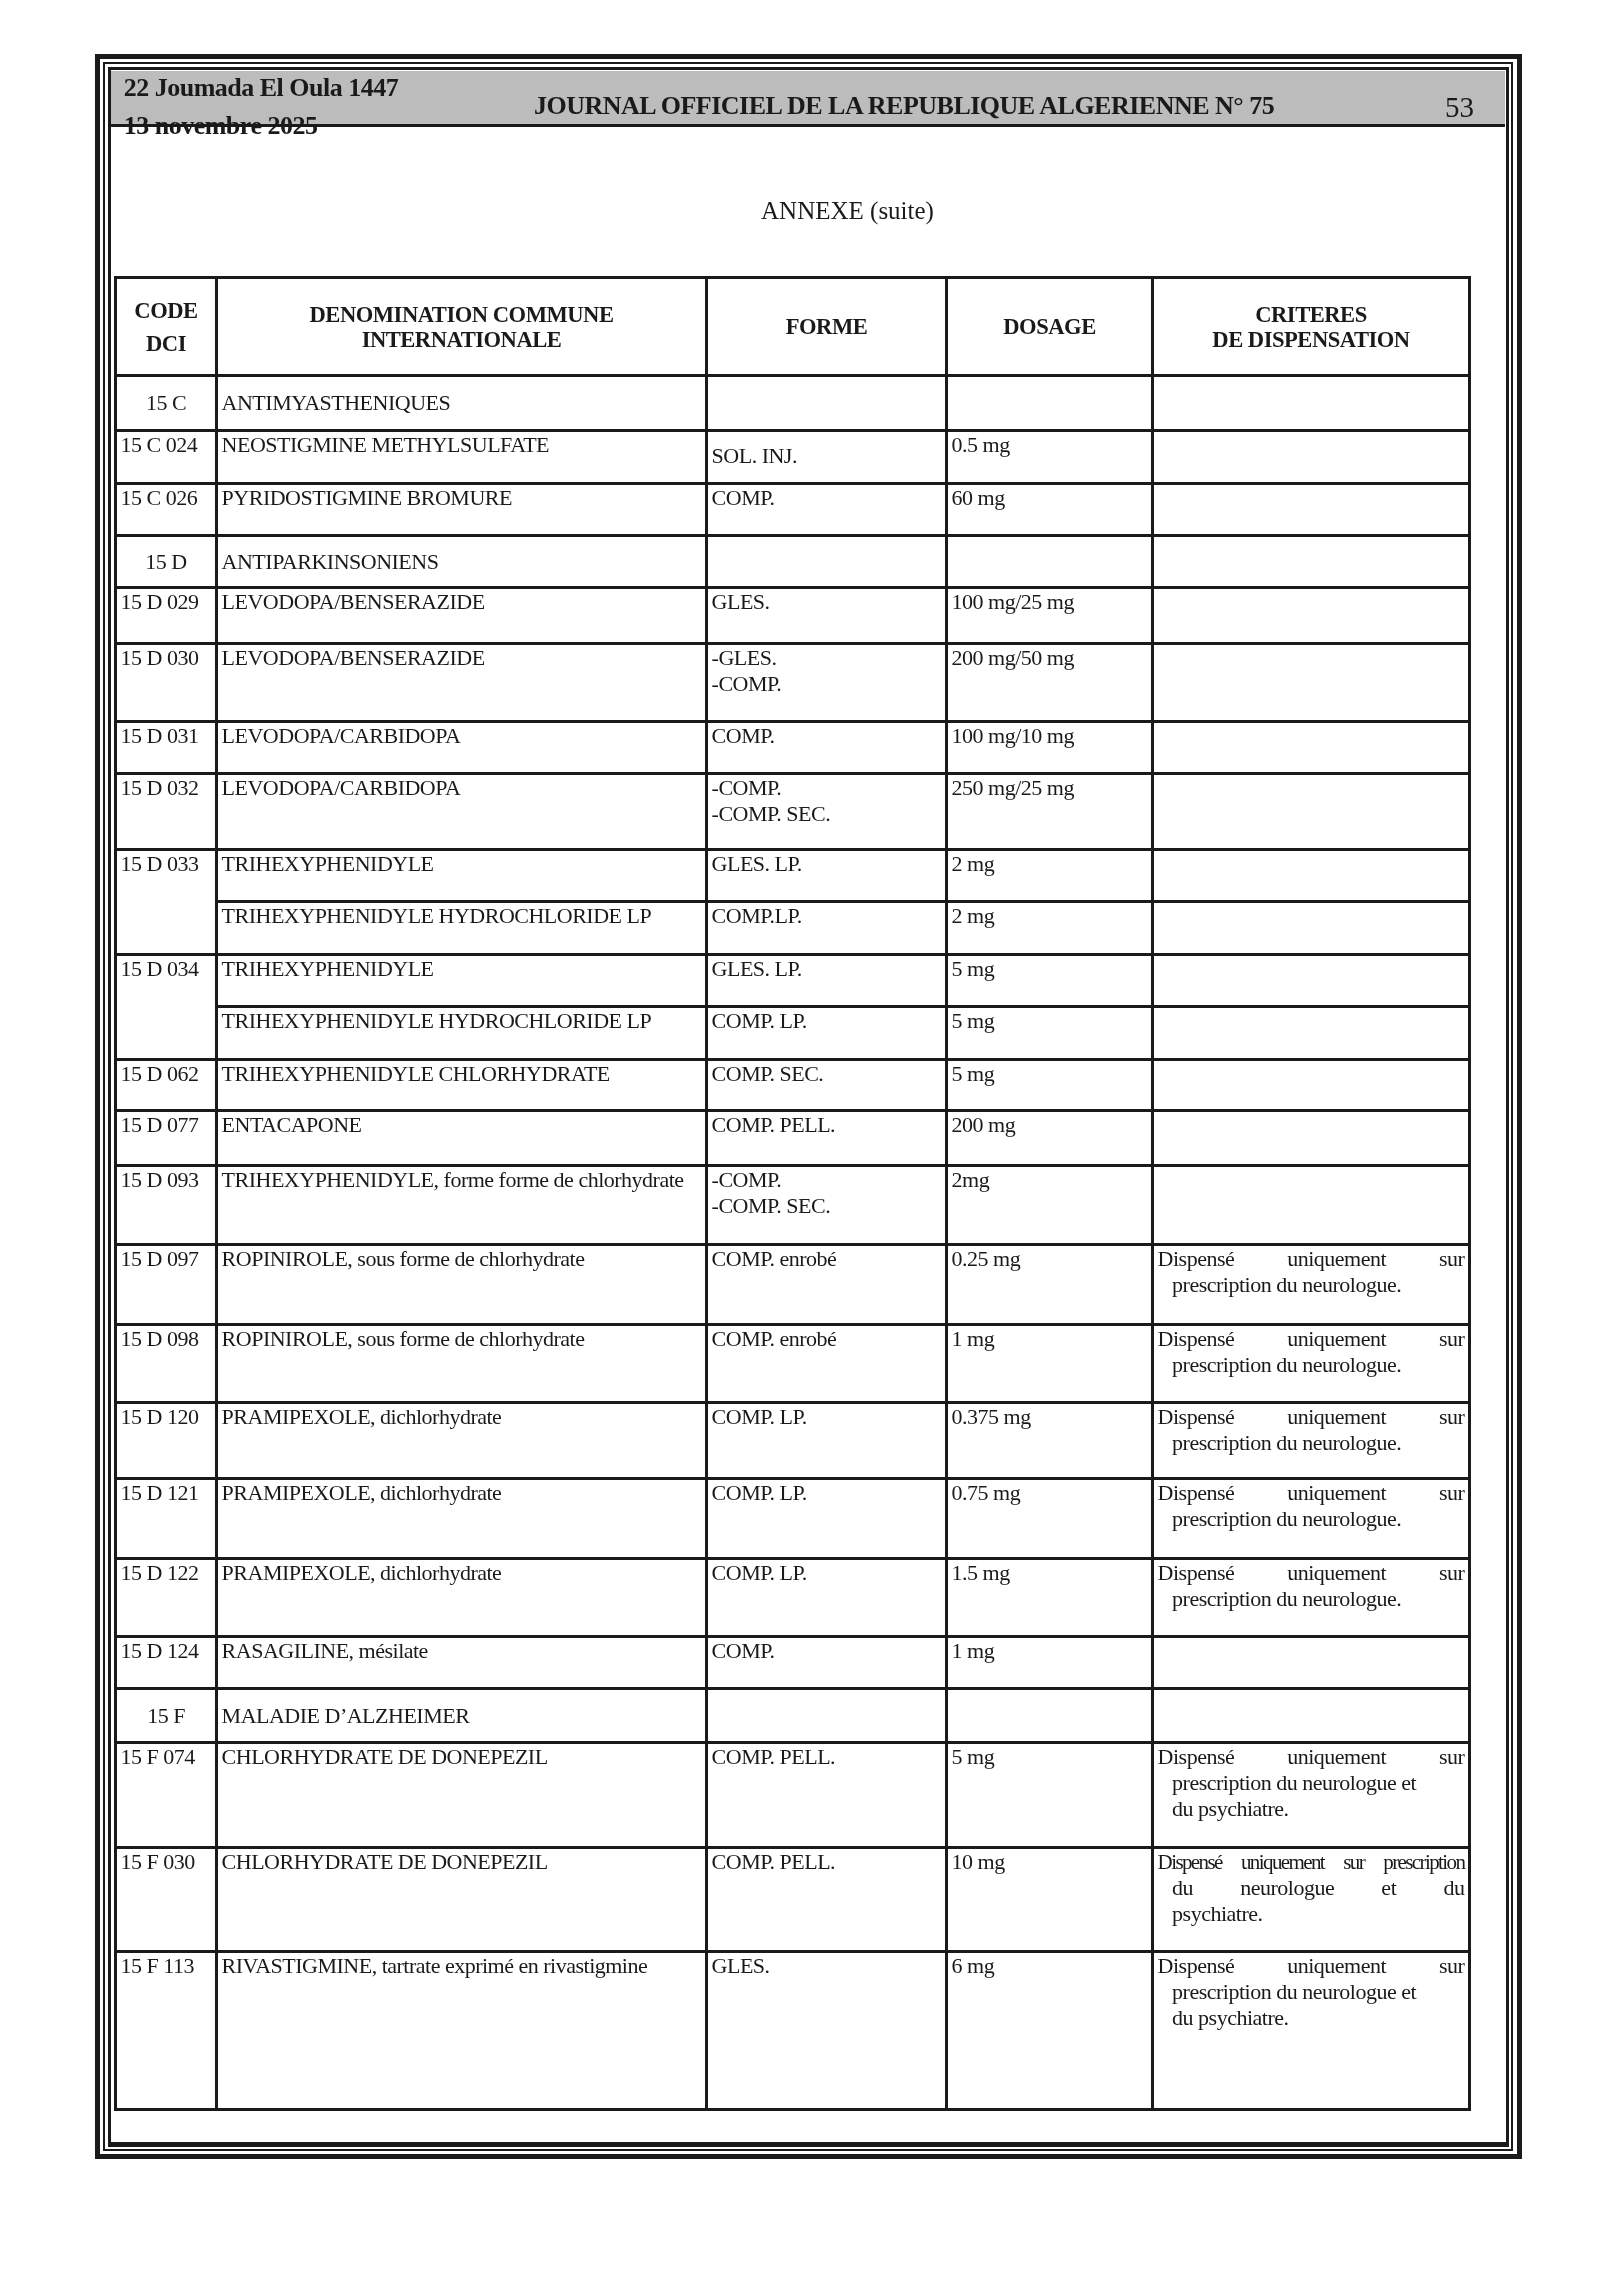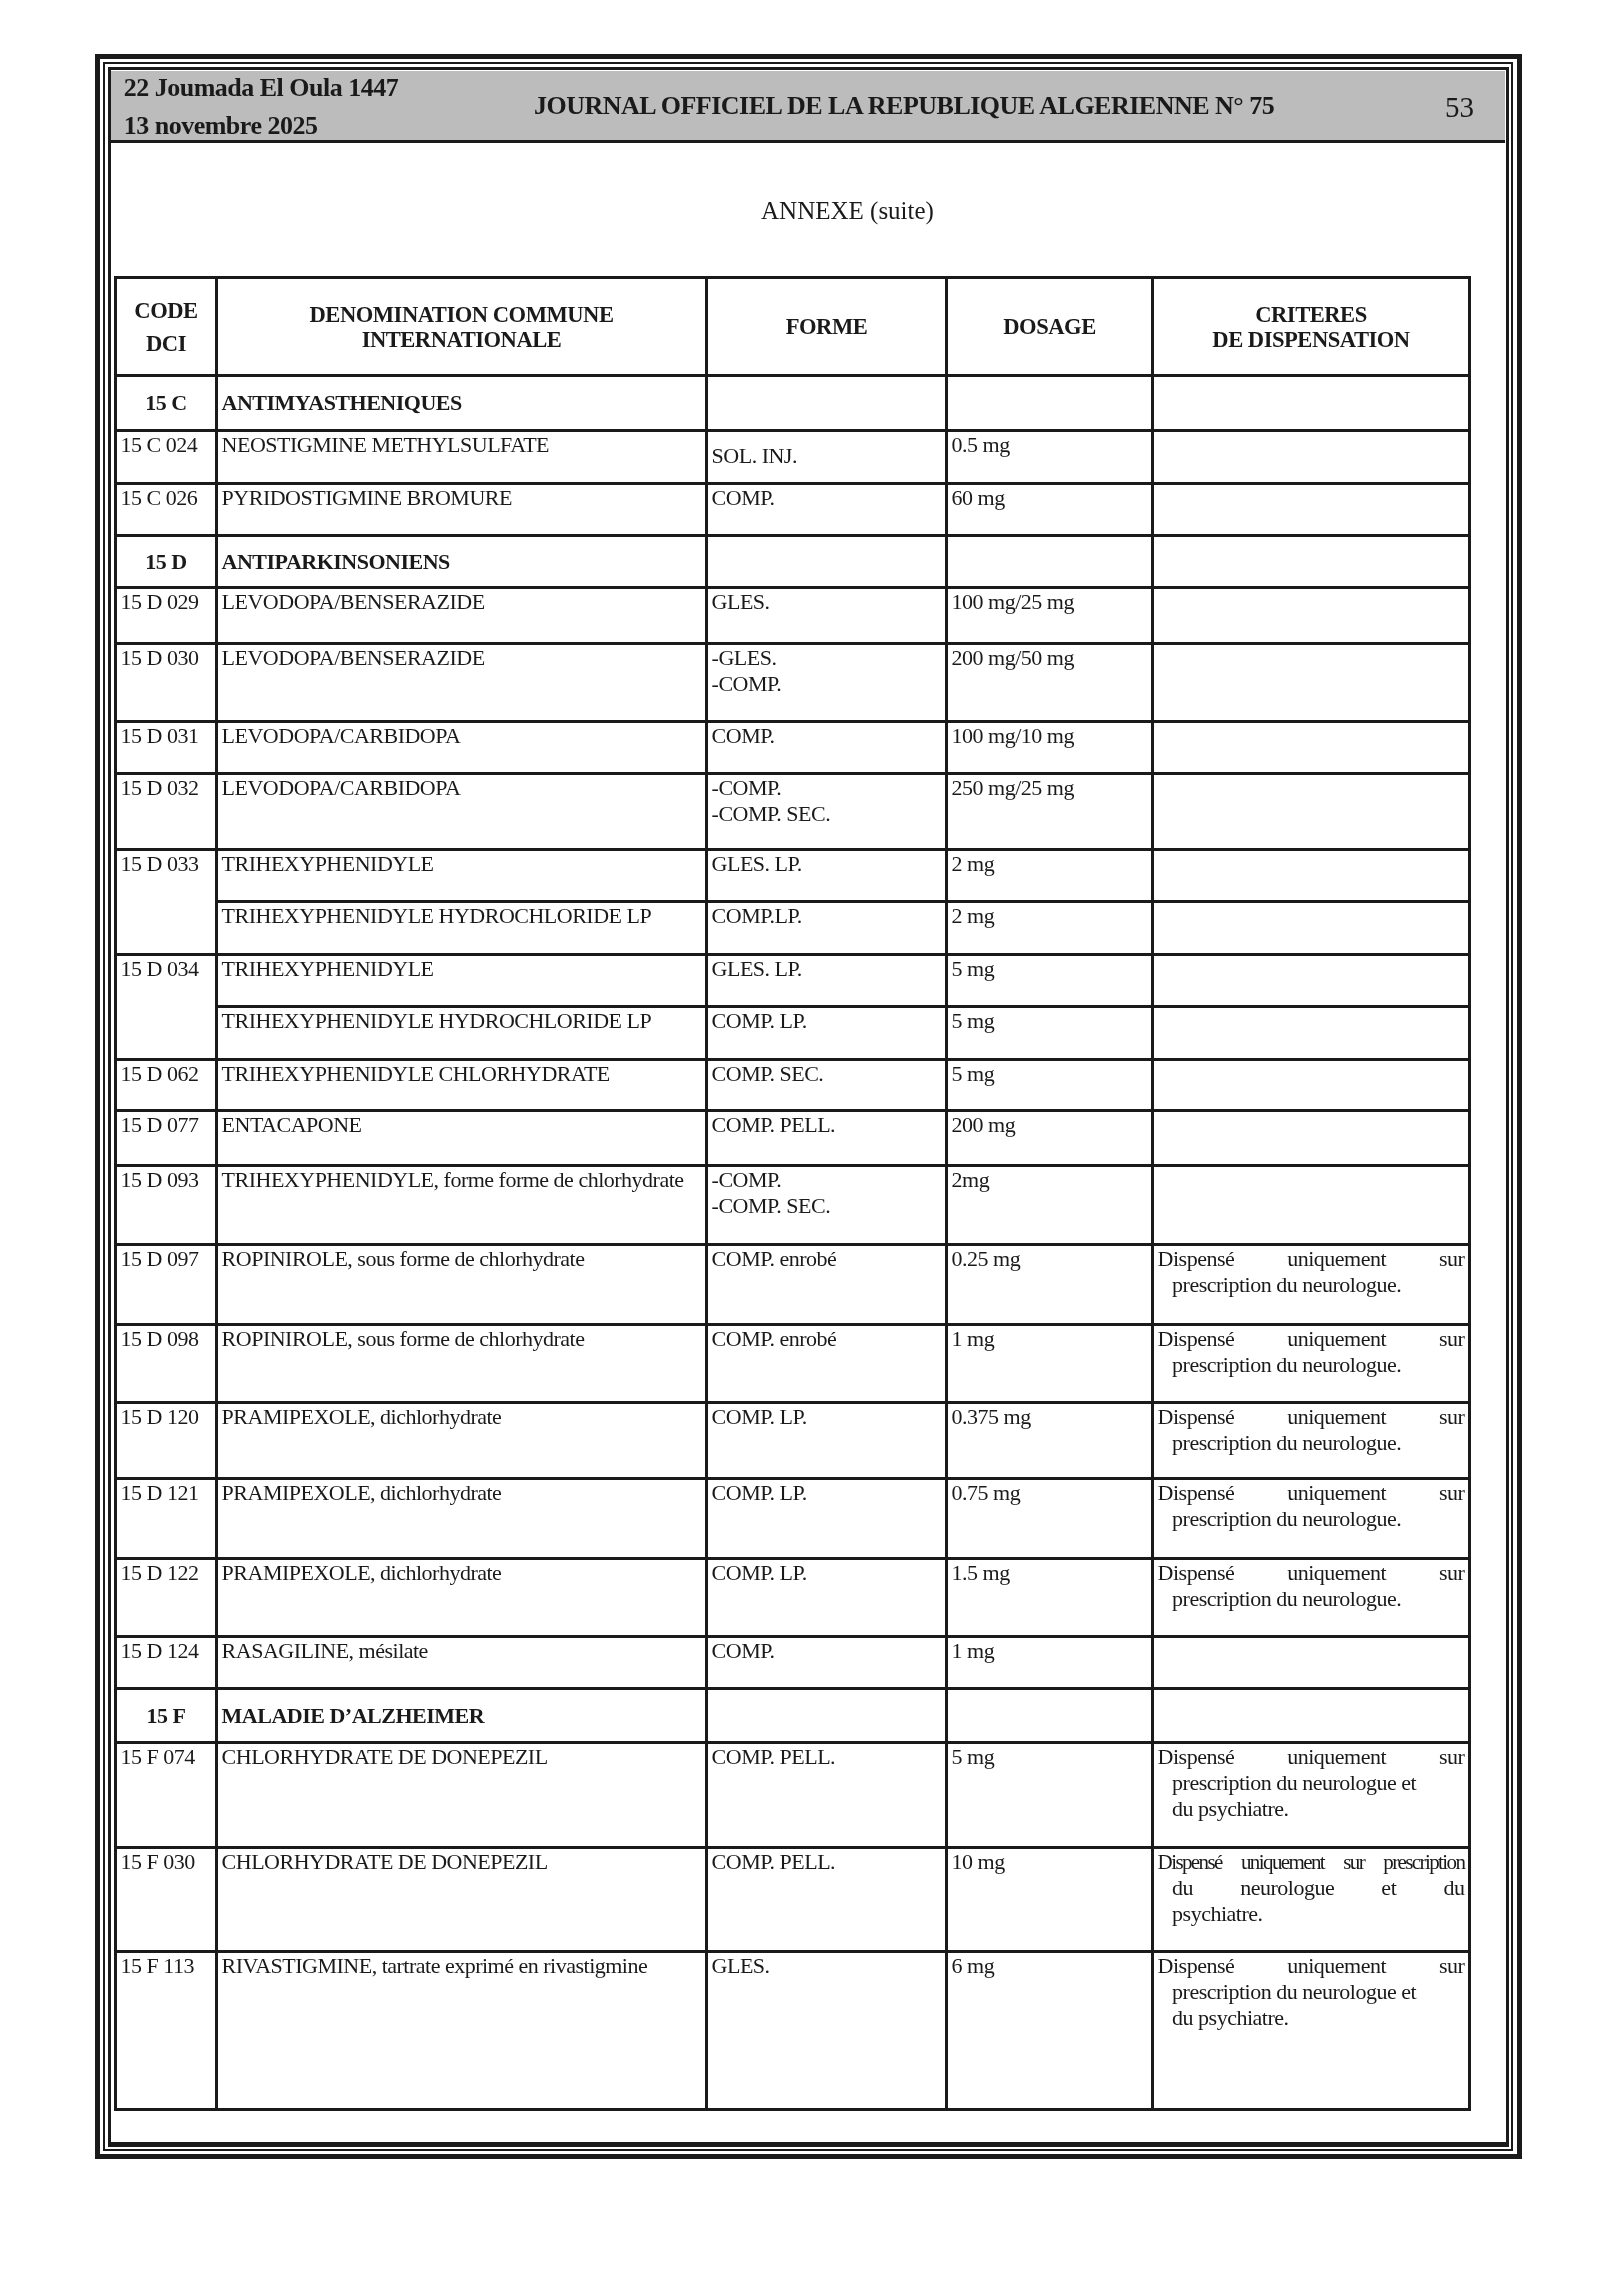--- a/index.html
+++ b/index.html
@@ -9,21 +9,21 @@
   
   .frame-outer { position: absolute; left: 95px; top: 54px; width: 1427px; height: 2105px;
                  border: 5.4px solid #1a1a1a; box-sizing: border-box; }
   .frame-inner { position: absolute; left: 103px; top: 62px; width: 1410px; height: 2089px;
                  border-left: 2.7px solid #1a1a1a; border-right: 2.7px solid #1a1a1a;
                  border-top: 2.7px solid #1a1a1a; border-bottom: 2.7px solid #1a1a1a; box-sizing: border-box; }
   .frame-inner2 { position: absolute; left: 108px; top: 67px; width: 1401px; height: 2080px;
                   border: 3.6px solid #1a1a1a; border-bottom-width: 5.4px; box-sizing: border-box; }
 
   
-  .header { position: absolute; left: 111px; top: 71px; width: 1394px; height: 72px;
+  .header { position: absolute; left: 111px; top: 71px; width: 1394px; height: 56px;
             background: #bcbcbc; border-bottom: 3.6px solid #1a1a1a; box-sizing: border-box; }
   .hdr-date1 { position: absolute; left: 12.7px; top: 1.8px; font-weight: bold; font-size: 26px;
                letter-spacing: -0.5px; }
   .hdr-date2 { position: absolute; left: 12.7px; top: 40px; font-weight: bold; font-size: 26px;
                letter-spacing: -0.5px; }
   .hdr-title { position: absolute; left: 382px; top: 20px; font-weight: bold; font-size: 26px;
                letter-spacing: -0.5px; margin-left: 41px; }
   .hdr-page  { position: absolute; right: 31px; top: 20px; font-weight: normal; font-size: 29px; }
 
   .annex-title { position: absolute; left: 0; width: 1615px; top: 197px; text-align: center;
@@ -35,21 +35,21 @@
   table.annex td, table.annex th { border: 3.6px solid #1a1a1a; vertical-align: top;
                  font-size: 22px; line-height: 26px; padding: 0 3.6px; box-sizing: border-box;
                  letter-spacing: -0.5px; }
   table.annex th { font-weight: bold; vertical-align: middle; text-align: center;
                    font-size: 22.6px; line-height: 33px; }
   col.c1 { width: 101px; } col.c2 { width: 490px; } col.c3 { width: 240px; }
   col.c4 { width: 206px; } col.c5 { width: 317px; }
 
   td.code { padding: 7.2px 1.8px 0 3.6px; white-space: nowrap; }
   td.cell { padding-top: 7.2px; }
-  tr.section td { vertical-align: middle; font-weight: bold; padding-top: 0; }
+  tr.section td { vertical-align: middle; font-weight: normal; padding-top: 0; }
   tr.section td.code { text-align: center; padding-top: 0; }
   td.crit { text-align: justify; text-align-last: left; padding: 7.2px 5.4px 0 9px; }
   td.crit .ind { display: block; padding-left: 14.5px; }
   td.crit .l1 { display: block; text-align: justify; text-align-last: justify; }
   td.crit .tight { letter-spacing: -1.6px; font-size: 21px; }
   td.nowrapcell { white-space: nowrap; }
   .small-name { letter-spacing: -1.3px; font-size: 21px; }
   .ml { display: block; }
 </style>
 </head>

